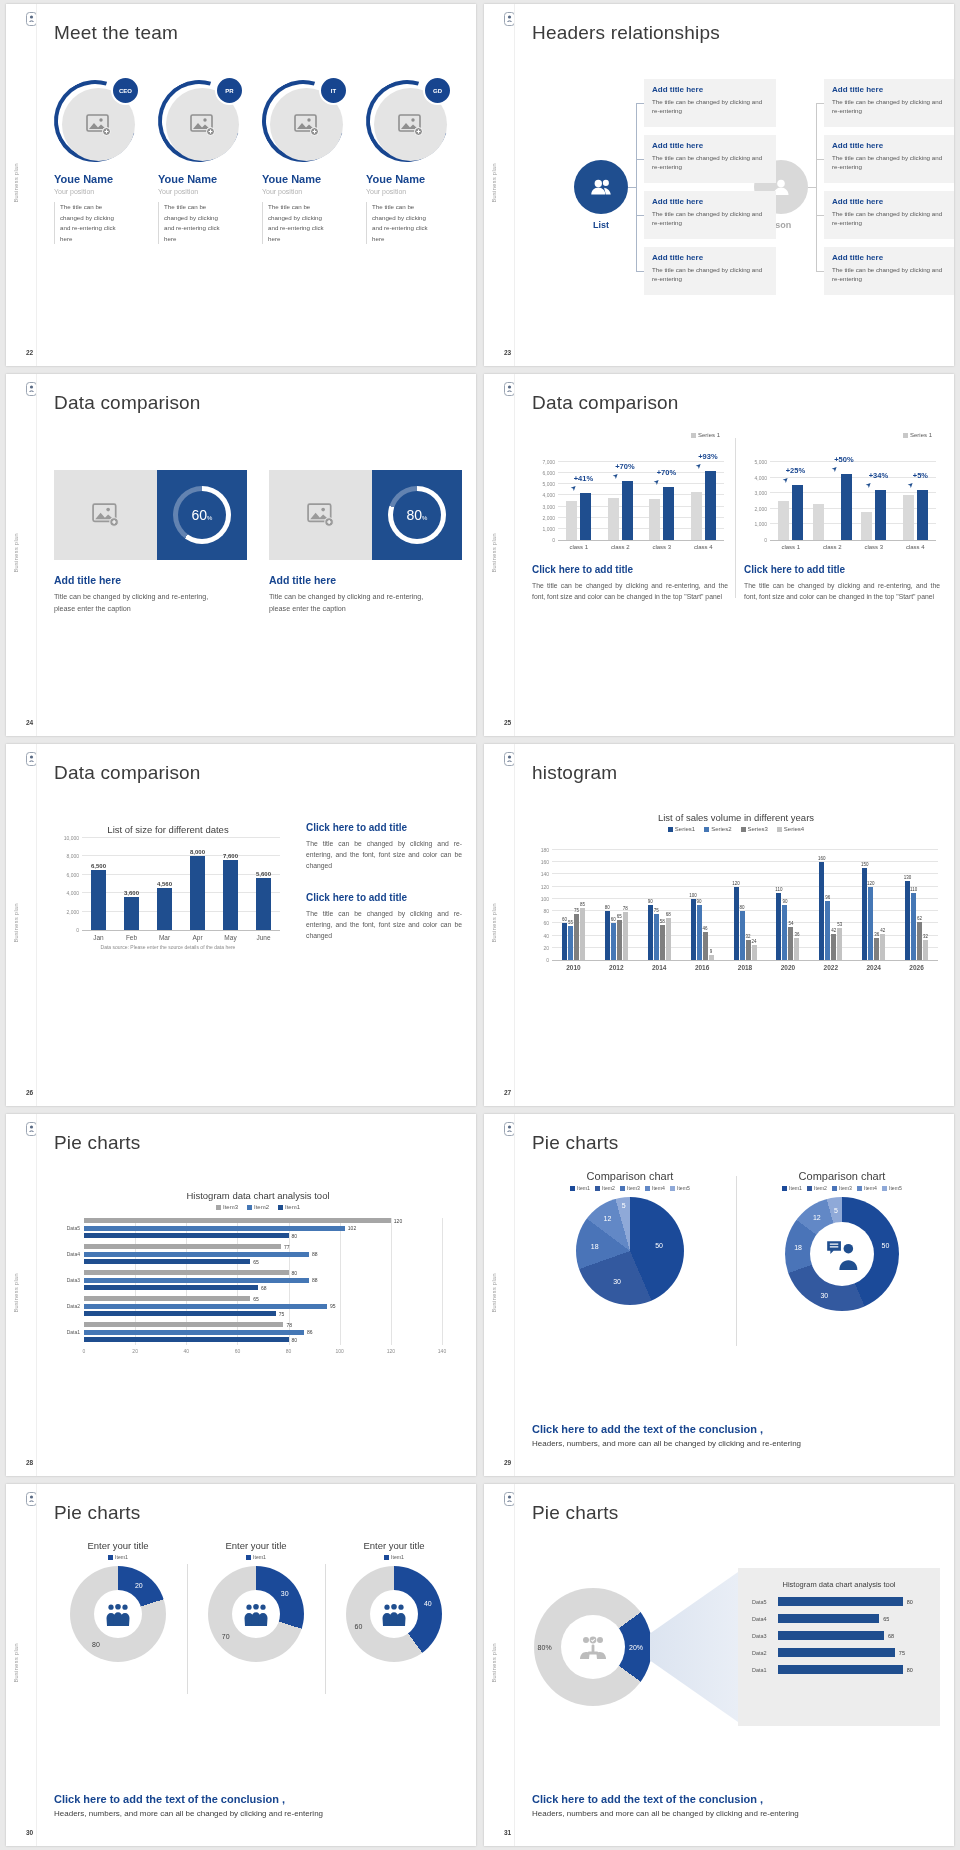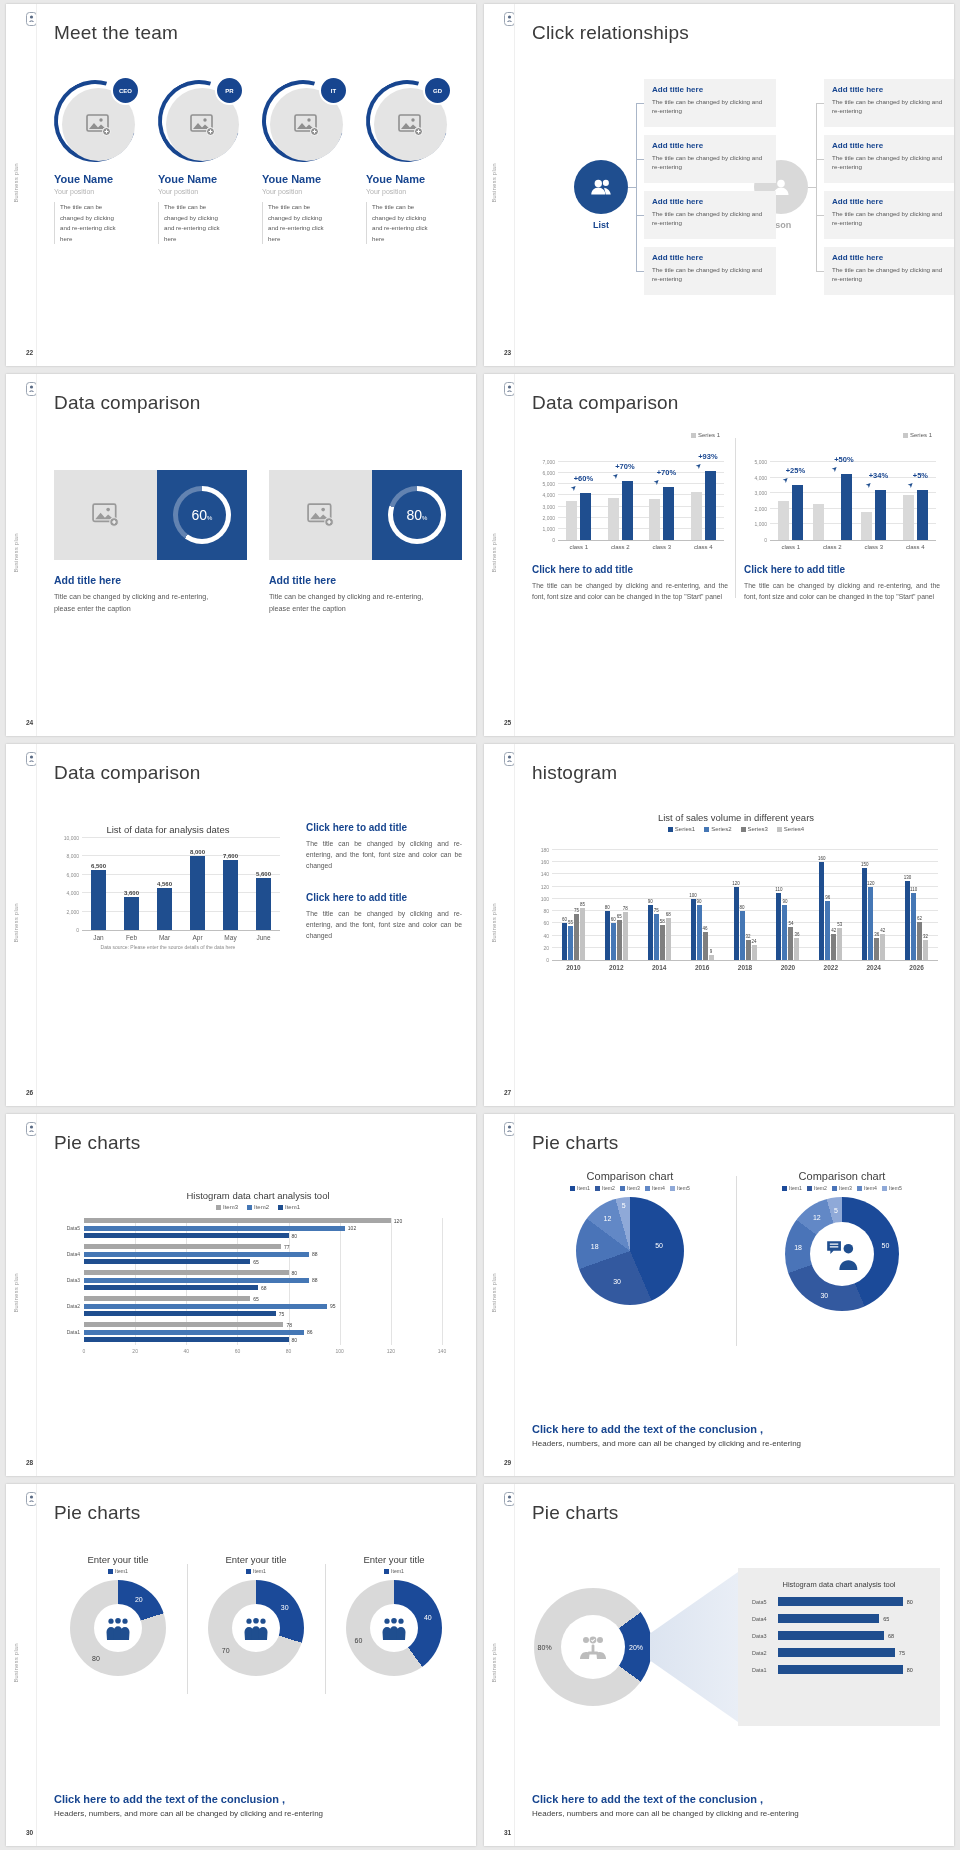--- a/index.html
+++ b/index.html
@@ -85,21 +85,21 @@
   .s31track{flex:1;position:relative;height:9px}
   .s31val{top:1.5px;font-size:5.5px}
   
   .pie{position:relative;border-radius:50%}
   .hole{position:absolute;border-radius:50%;z-index:1}
   .center-icon{position:absolute;inset:0;display:flex;align-items:center;justify-content:center;z-index:2;line-height:0}
   .pie-label{position:absolute;transform:translate(-50%,-50%);z-index:3;font-size:7px}
   .pie-wrap{display:flex;justify-content:center;margin-top:6px}
   .half25{position:absolute;top:4px;width:196px}
   .half29{position:absolute;top:2px;width:196px;text-align:center}
-  .cell30{position:absolute;top:16px;width:128px;text-align:center}
+  .cell30{position:absolute;top:2px;width:128px;text-align:center}
   .conclusion{position:absolute;left:0;right:0;bottom:10px}
   .conc-title{font-size:11px;font-weight:bold;color:#17458f}
   .conc-text{font-size:8px;color:#404040;margin-top:4px}
   .panel31{position:absolute;left:206px;right:0;top:30px;height:158px;background:#ededed;padding:12px 14px;box-sizing:border-box}
   .funnel{position:absolute;left:118px;top:34px;width:88px;height:150px;background:linear-gradient(to right,#dce4f0,#e9eef6);clip-path:polygon(0 41%,100% 0,100% 100%,0 59%)}
 </style>
 </head>
 <body>
 
 <div class="grid">
@@ -193,21 +193,21 @@
   </section>
 
   <section class="slide">
     <span class="logo"><svg width="11" height="14" viewBox="0 0 11 14">
           <rect x="0.5" y="0.5" width="10" height="13" rx="3" fill="none" stroke="#9aa4b2"></rect>
           <circle cx="5.5" cy="5" r="1.6" fill="#5a6b85"></circle>
           <path d="M3.5 10c0-1.4 4-1.4 4 0" stroke="#5a6b85" fill="none"></path>
         </svg></span>
     <span class="vtext">Business plan</span>
     <i class="divider"></i>
-    <h2 class="slide-title">Click relationships</h2>
+    <h2 class="slide-title">Headers relationships</h2>
 
     <i class="conn" style="left:152px;top:99px;width:1px;height:169px"></i>
     <i class="conn" style="left:152px;top:99px;width:8px;height:1px"></i>
     <i class="conn" style="left:152px;top:155px;width:8px;height:1px"></i>
     <i class="conn" style="left:152px;top:211px;width:8px;height:1px"></i>
     <i class="conn" style="left:152px;top:267px;width:8px;height:1px"></i>
     <i class="conn" style="left:144px;top:183px;width:8px;height:1px"></i>
     <i class="conn gray" style="left:332px;top:99px;width:1px;height:169px"></i>
     <i class="conn gray" style="left:332px;top:99px;width:8px;height:1px"></i>
     <i class="conn gray" style="left:332px;top:155px;width:8px;height:1px"></i>
@@ -364,21 +364,21 @@
               <div class="grid-line" style="bottom: 42.8571%;"></div>
               <div class="ytick" style="bottom: 42.8571%;">3,000</div>
               <div class="grid-line" style="bottom: 28.5714%;"></div>
               <div class="ytick" style="bottom: 28.5714%;">2,000</div>
               <div class="grid-line" style="bottom: 14.2857%;"></div>
               <div class="ytick" style="bottom: 14.2857%;">1,000</div>
               <div class="ytick" style="bottom: 0%;">0</div>
               <div class="vgroup" style="gap: 3px;">
                 <div class="vbar" style="width: 11px; height: 50%; background: rgb(217, 217, 217);"></div>
                 <div class="vbar" style="width: 11px; height: 60%; background: rgb(31, 78, 143);">
-                  <div class="ann">+60%</div>
+                  <div class="ann">+41%</div>
                   <div class="ann-arrow">➤</div>
                 </div>
               </div>
               <div class="vgroup" style="gap: 3px;">
                 <div class="vbar" style="width: 11px; height: 54.2857%; background: rgb(217, 217, 217);"></div>
                 <div class="vbar" style="width: 11px; height: 75.7143%; background: rgb(31, 78, 143);">
                   <div class="ann">+70%</div>
                   <div class="ann-arrow">➤</div>
                 </div>
               </div>
@@ -478,21 +478,21 @@
     <span class="logo"><svg width="11" height="14" viewBox="0 0 11 14">
           <rect x="0.5" y="0.5" width="10" height="13" rx="3" fill="none" stroke="#9aa4b2"></rect>
           <circle cx="5.5" cy="5" r="1.6" fill="#5a6b85"></circle>
           <path d="M3.5 10c0-1.4 4-1.4 4 0" stroke="#5a6b85" fill="none"></path>
         </svg></span>
     <span class="vtext">Business plan</span>
     <i class="divider"></i>
     <h2 class="slide-title">Data comparison</h2>
     <div class="content">
       <div style="position:absolute;left:0;top:26px;width:228px">
-        <div class="chart-title">List of data for analysis dates</div>
+        <div class="chart-title">List of size for different dates</div>
         <div class="vchart">
             <div class="vplot" style="height: 92px; margin-left: 28px; margin-right: 2px;">
               <div class="grid-line" style="bottom: 100%;"></div>
               <div class="ytick" style="bottom: 100%;">10,000</div>
               <div class="grid-line" style="bottom: 80%;"></div>
               <div class="ytick" style="bottom: 80%;">8,000</div>
               <div class="grid-line" style="bottom: 60%;"></div>
               <div class="ytick" style="bottom: 60%;">6,000</div>
               <div class="grid-line" style="bottom: 40%;"></div>
               <div class="ytick" style="bottom: 40%;">4,000</div>

